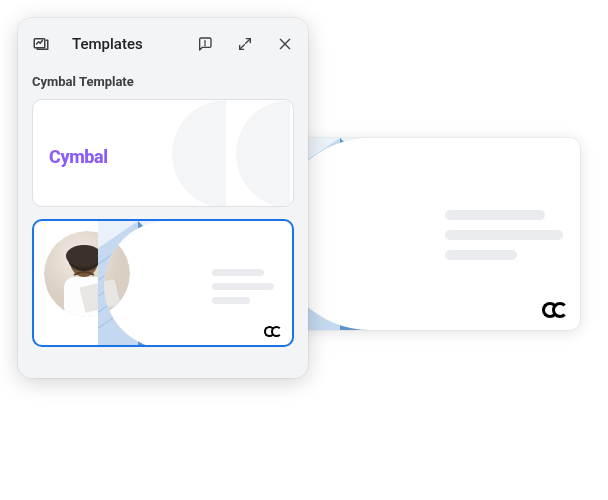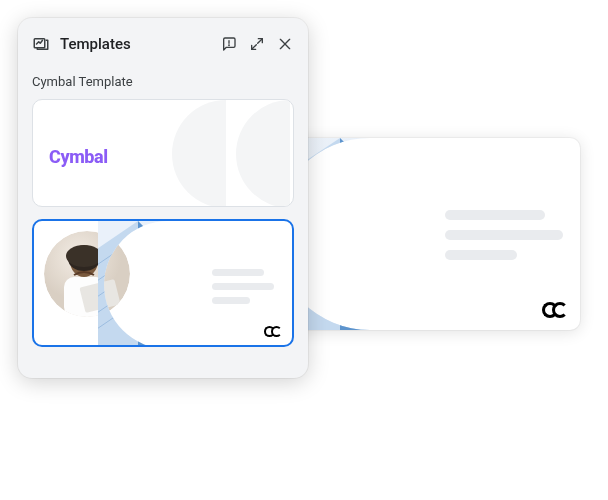--- a/index.html
+++ b/index.html
@@ -57,41 +57,42 @@
   width: 290px;
   height: 360px;
   background: #f3f4f6;
   border-radius: 14px;
   box-shadow: 0 4px 22px rgba(0,0,0,0.18), 0 0 0 1px rgba(0,0,0,0.05);
   padding: 14px;
 }
 .panel-header {
   display: flex;
   align-items: center;
-  gap: 10px;
+  gap: 22px;
   height: 24px;
 }
 .panel-title {
   font-size: 15px;
   font-weight: 500;
   color: #202124;
   flex: 1;
 }
 .hdr-icon {
   width: 18px; height: 18px;
   display: flex; align-items: center; justify-content: center;
   cursor: pointer;
 }
 .hdr-icon svg { display: block; }
 
 .section-title {
   font-size: 13px;
   color: #3c4043;
   margin-top: 18px;
   margin-bottom: 10px;
+  font-weight: bold;
 }
 
 .thumb {
   width: 100%;
   background: #fff;
   border-radius: 10px;
   overflow: hidden;
   cursor: pointer;
   position: relative;
 }

